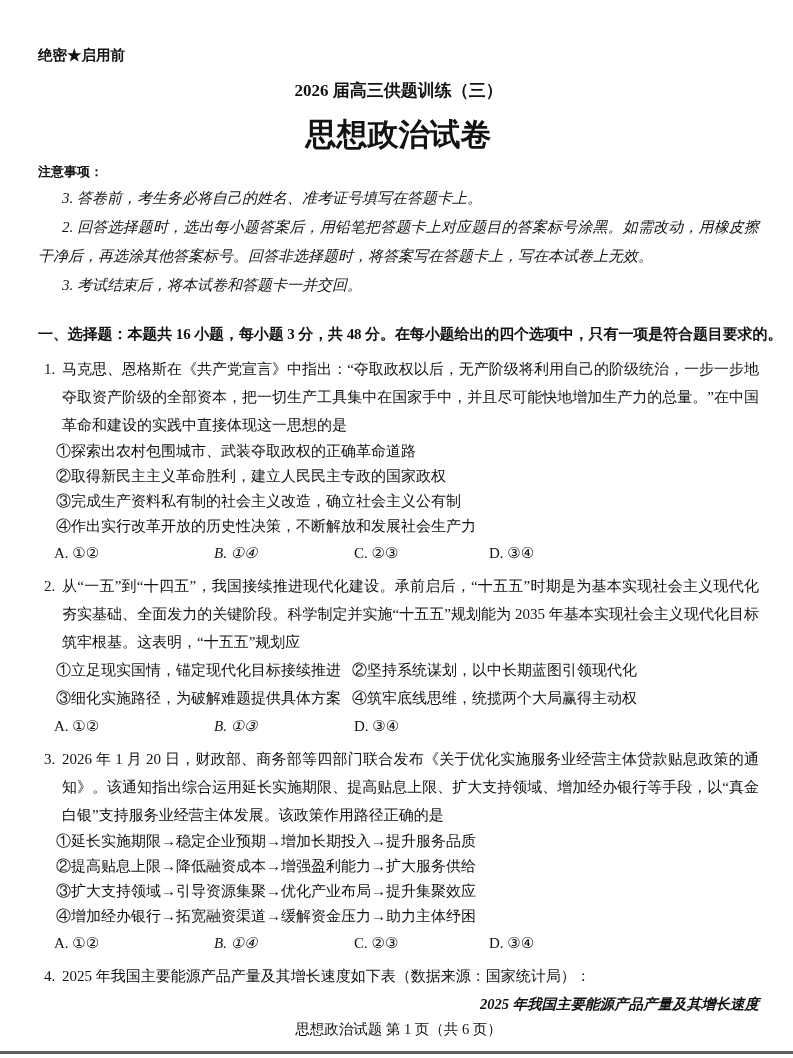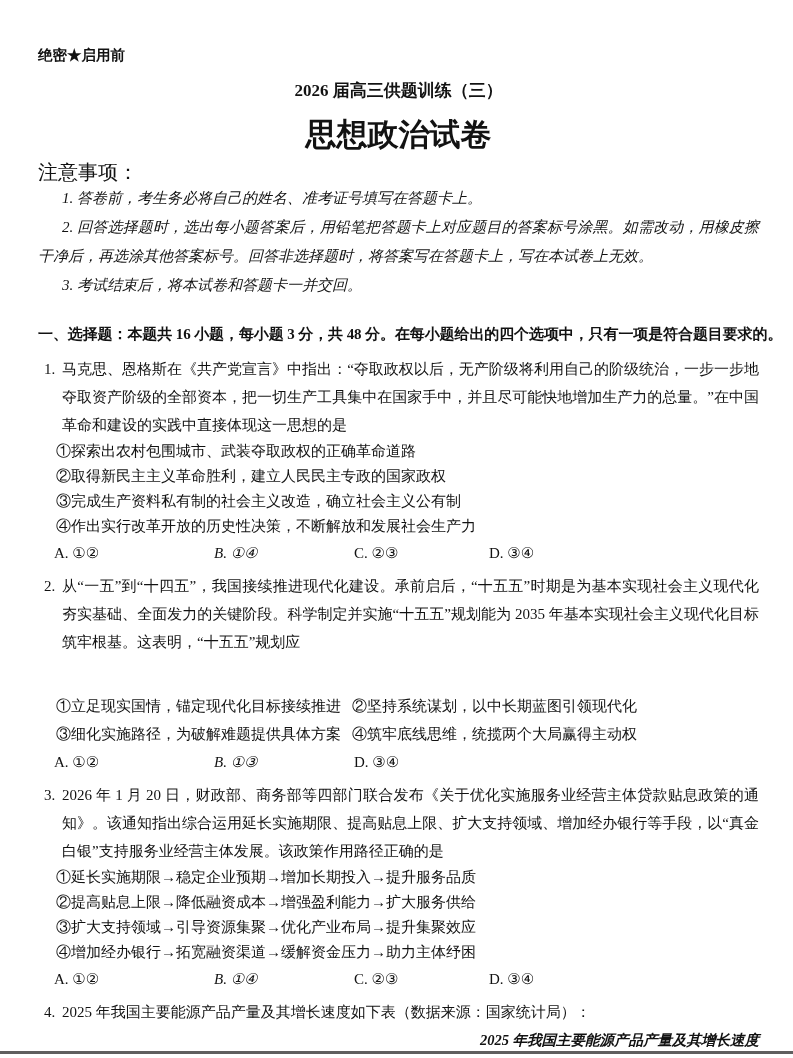--- a/index.html
+++ b/index.html
@@ -5,28 +5,28 @@
   html,body{margin:0;padding:0;}
   body{
     width:793px;height:1058px;position:relative;overflow:hidden;
     background:#ffffff;color:#121212;
     font-family:"Liberation Serif","DejaVu Serif",serif;
   }
   .page{padding:46px 34px 0 38px;}
   .secrecy{font-weight:bold;font-size:14.5px;line-height:18px;}
   .title{text-align:center;font-size:17px;line-height:30px;margin:12px 0 0;font-weight:bold;}
   .subtitle{text-align:center;font-size:31px;line-height:42px;margin:8px 0 0;font-weight:bold;}
-  .notice-heading{font-weight:normal;font-size:20px;line-height:24px;margin:4px 0 0;}
+  .notice-heading{font-weight:bold;font-size:13px;line-height:24px;margin:4px 0 0;}
   .notice-item{font-style:italic;font-size:15px;line-height:29px;margin:0;text-indent:1.6em;text-align:justify;}
   .section-heading{font-weight:bold;font-size:15px;line-height:24px;margin:22px 0 9px;white-space:nowrap;letter-spacing:-0.1px;text-align:right;}
   .question{position:relative;margin:6px 0 0 24px;font-size:15px;}
   .qnum{position:absolute;left:-18px;top:0;line-height:28px;}
   .stem{margin:0;line-height:28px;text-align:justify;}
   .options p{margin:0 0 0 -6px;line-height:25px;}
-  .options-grid{display:grid;grid-template-columns:296px 1fr;margin-left:-6px;margin-top:36px;}
+  .options-grid{display:grid;grid-template-columns:296px 1fr;margin-left:-6px;}
   .options-grid span{line-height:28px;}
   .choices{display:flex;margin:2px 0 0 -8px;line-height:25px;}
   .choices span:nth-child(1){width:160px;}
   .choices span:nth-child(2){width:140px;font-style:italic;}
   .choices span:nth-child(3){width:135px;}
   .caption{text-align:right;font-style:italic;font-weight:600;font-size:14.5px;line-height:24px;margin:2px 0 0;}
   .footer{text-align:center;font-size:14.5px;line-height:22px;margin:2px 0 0;}
   .bottom-edge{position:absolute;left:0;right:0;top:1051px;height:3px;background:#5f5f5f;}
 </style>
 </head>
@@ -34,21 +34,21 @@
 
 <div class="page">
 
   <div class="secrecy">绝密★启用前</div>
 
   <h1 class="title">2026 届高三供题训练（三）</h1>
   <h2 class="subtitle">思想政治试卷</h2>
 
   <div>
     <div class="notice-heading">注意事项：</div>
-    <p class="notice-item">1. 答卷前，考生务必将自己的姓名、准考证号填写在答题卡上。</p>
+    <p class="notice-item">3. 答卷前，考生务必将自己的姓名、准考证号填写在答题卡上。</p>
     <p class="notice-item">2. 回答选择题时，选出每小题答案后，用铅笔把答题卡上对应题目的答案标号涂黑。如需改动，用橡皮擦干净后，再选涂其他答案标号。回答非选择题时，将答案写在答题卡上，写在本试卷上无效。</p>
     <p class="notice-item">3. 考试结束后，将本试卷和答题卡一并交回。</p>
   </div>
 
   <div class="section-heading">一、选择题：本题共 16 小题，每小题 3 分，共 48 分。在每小题给出的四个选项中，只有一项是符合题目要求的。</div>
 
   <div class="question">
     <span class="qnum">1.</span>
     <p class="stem">马克思、恩格斯在《共产党宣言》中指出：“夺取政权以后，无产阶级将利用自己的阶级统治，一步一步地夺取资产阶级的全部资本，把一切生产工具集中在国家手中，并且尽可能快地增加生产力的总量。”在中国革命和建设的实践中直接体现这一思想的是</p>
     <div class="options">

